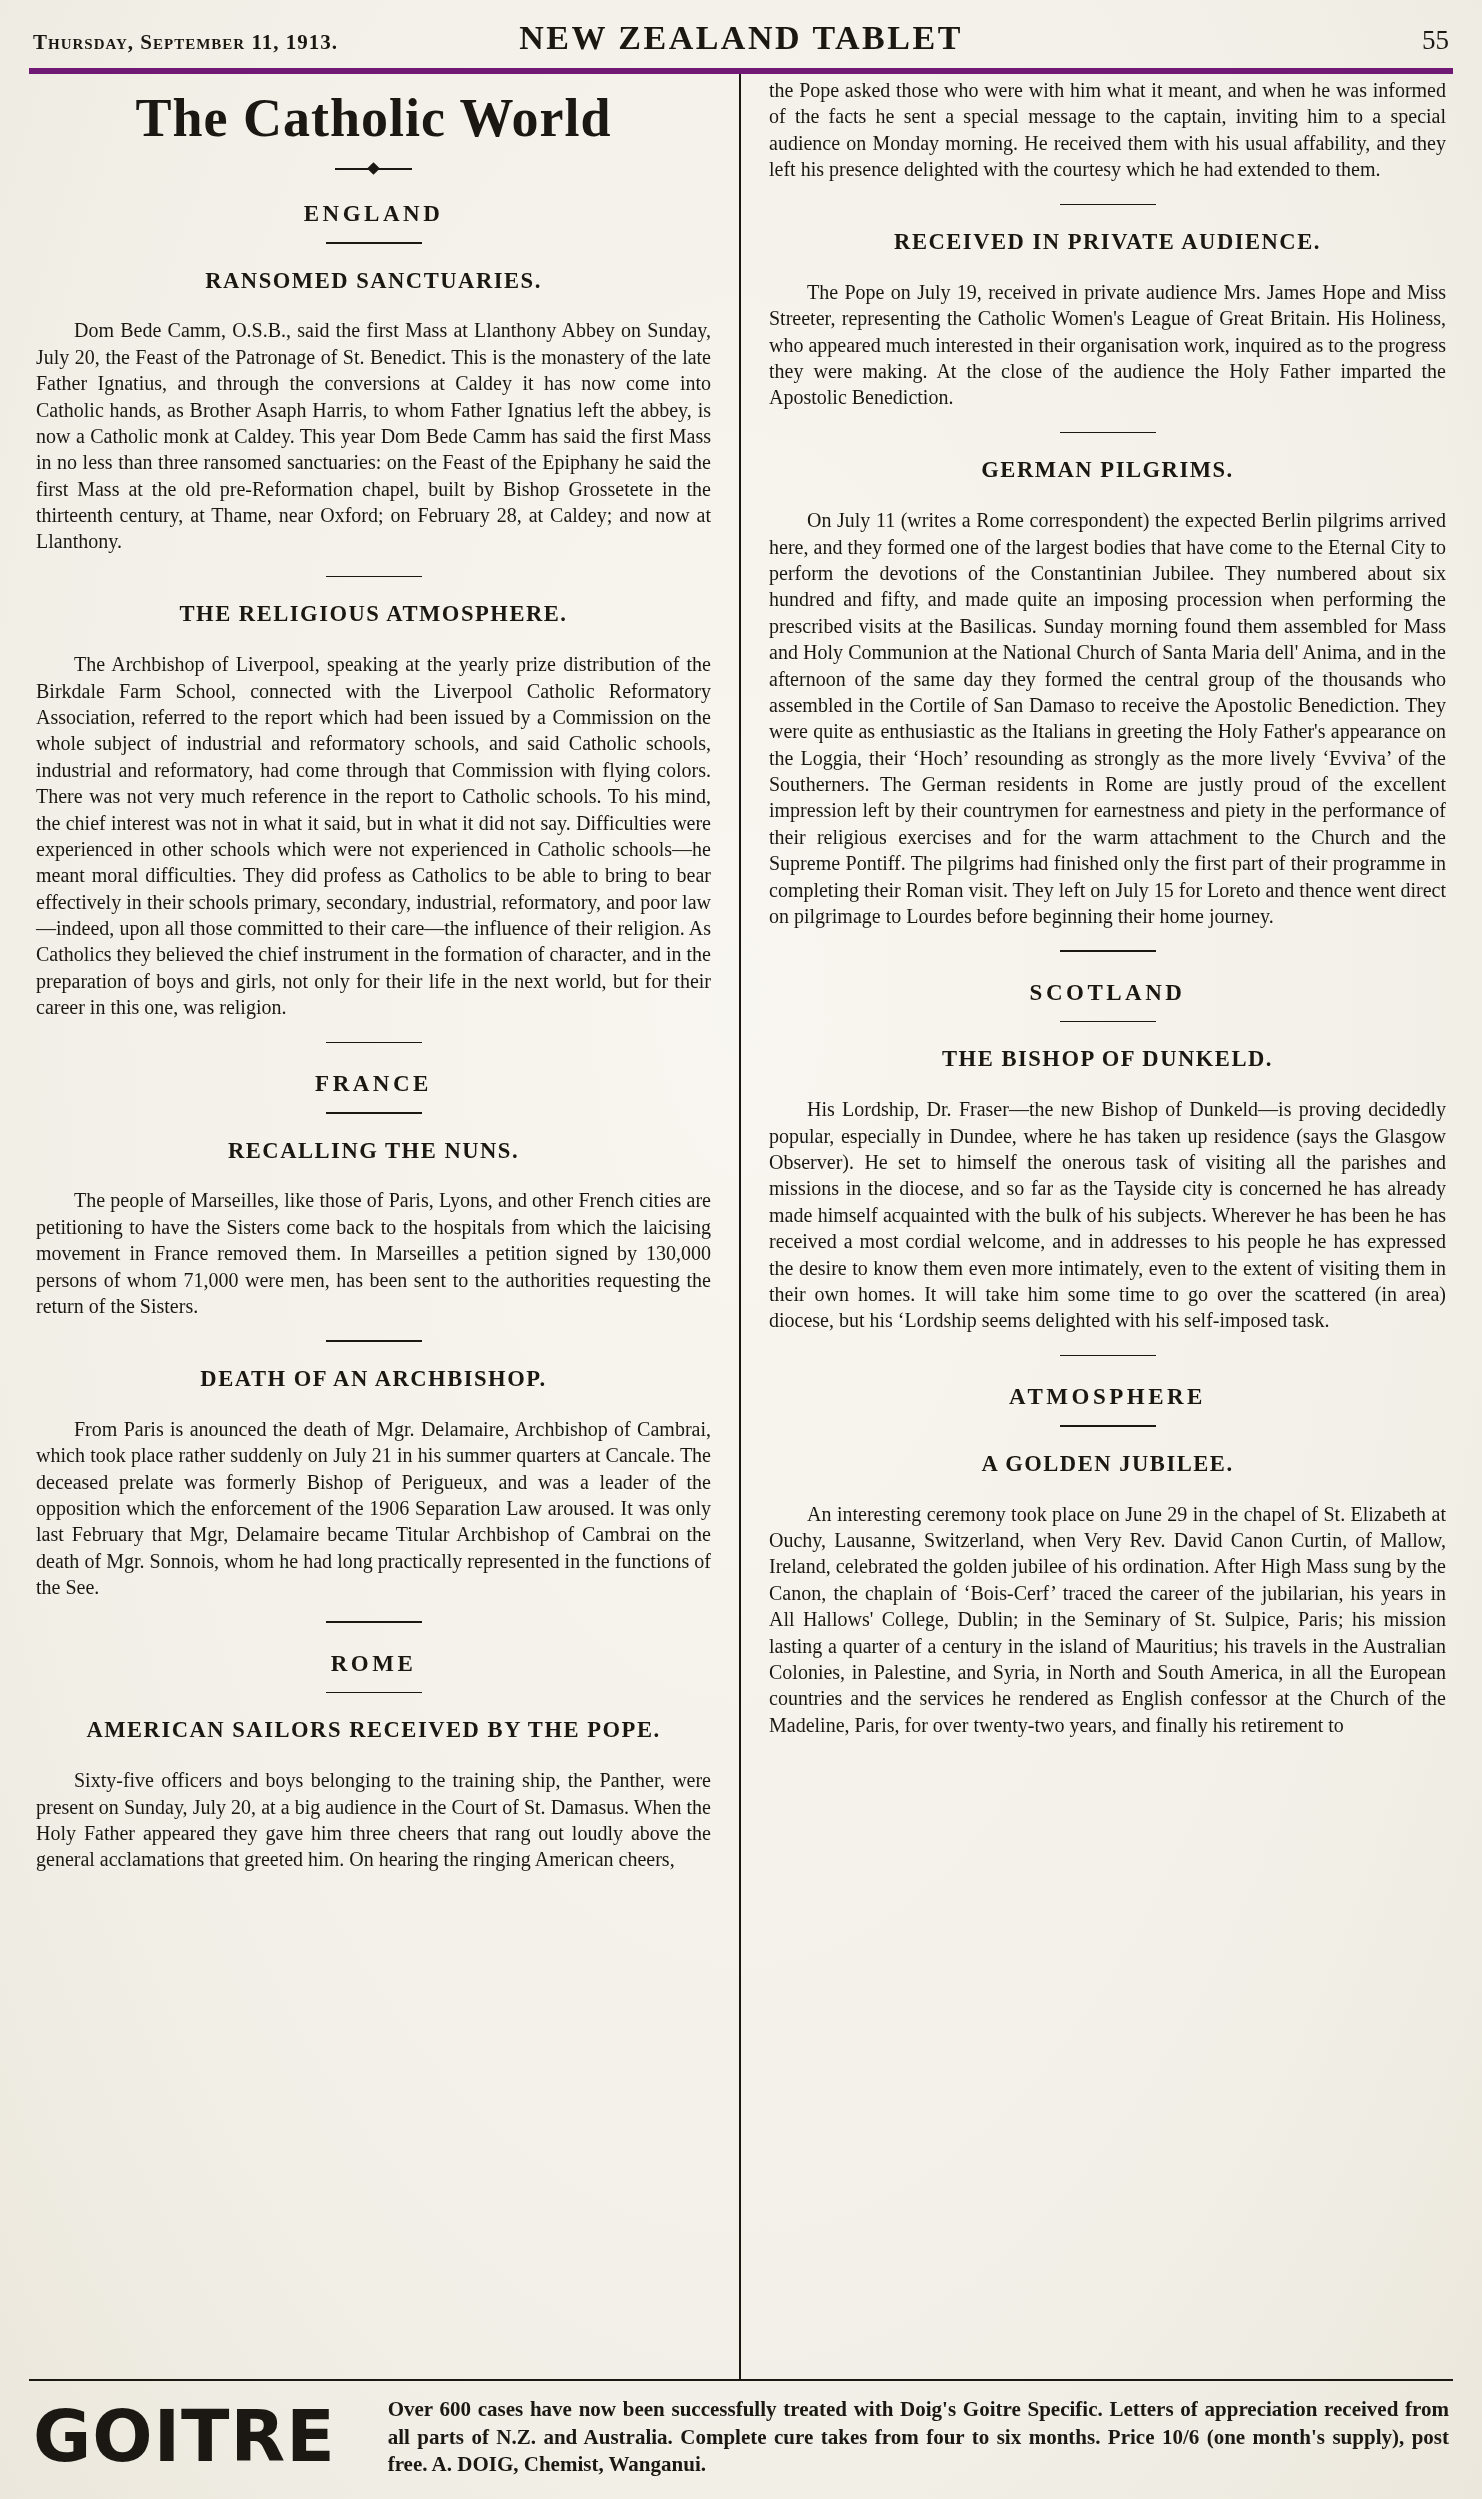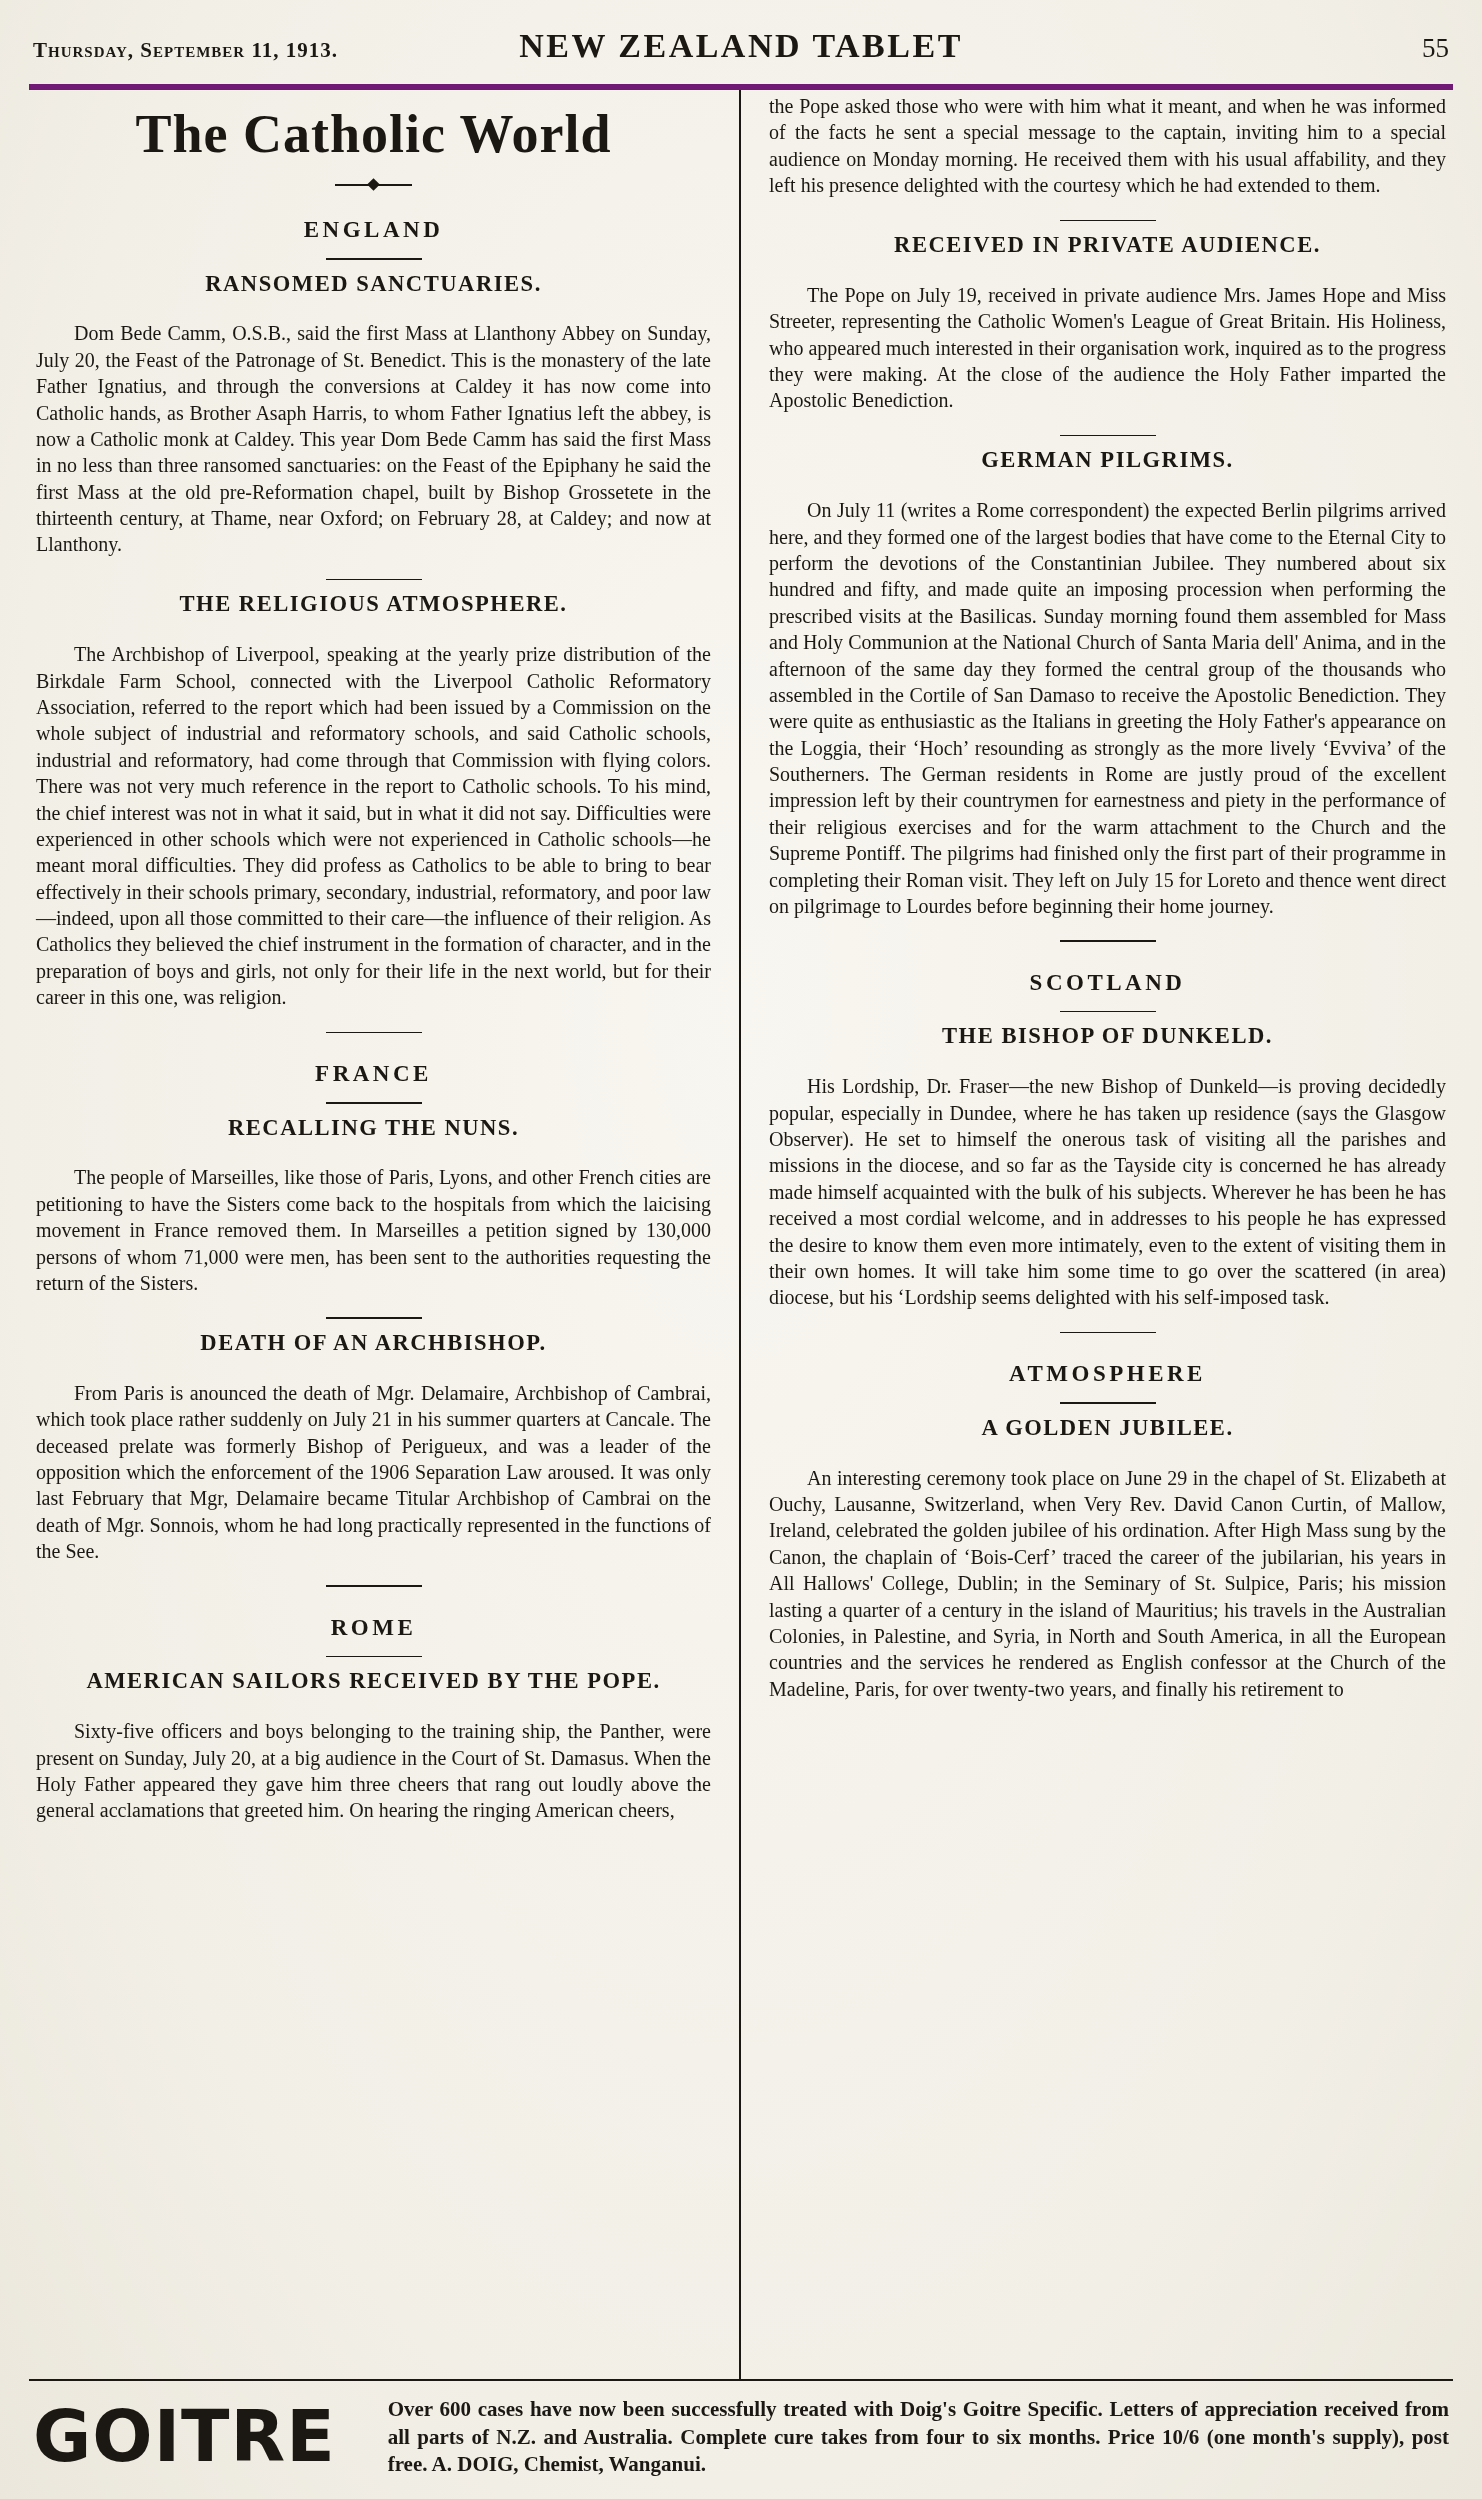--- a/index.html
+++ b/index.html
@@ -28,21 +28,21 @@
     padding: 6px 4px 11px 4px;
     border-bottom: 6px solid #701a75;
   }
   .date {
     font-size: 21px;
     font-weight: bold;
     font-variant: small-caps;
     letter-spacing: 1px;
   }
   .masthead {
-    margin: 8px;
+    margin: 0;
     font-size: 34px;
     font-weight: bold;
     letter-spacing: 2.5px;
     text-align: center;
   }
   .pagenum {
     justify-self: end;
     font-size: 27px;
     font-weight: normal;
   }
@@ -89,21 +89,21 @@
   }
   .rule {
     width: 96px;
     height: 1.5px;
     background: #1b1712;
     margin: 21px auto 0 auto;
   }
   .rule.tight { margin-top: 15px; }
 
   .headline {
-    margin-top: 10px;
+    margin-top: 23px;
     text-align: center;
     font-size: 22.6px;
     letter-spacing: 1.5px;
     line-height: 1.25;
   }
   .body-para {
     margin: 10px 0 0 0;
     font-size: 20px;
     line-height: 1.32;
     text-align: justify;

